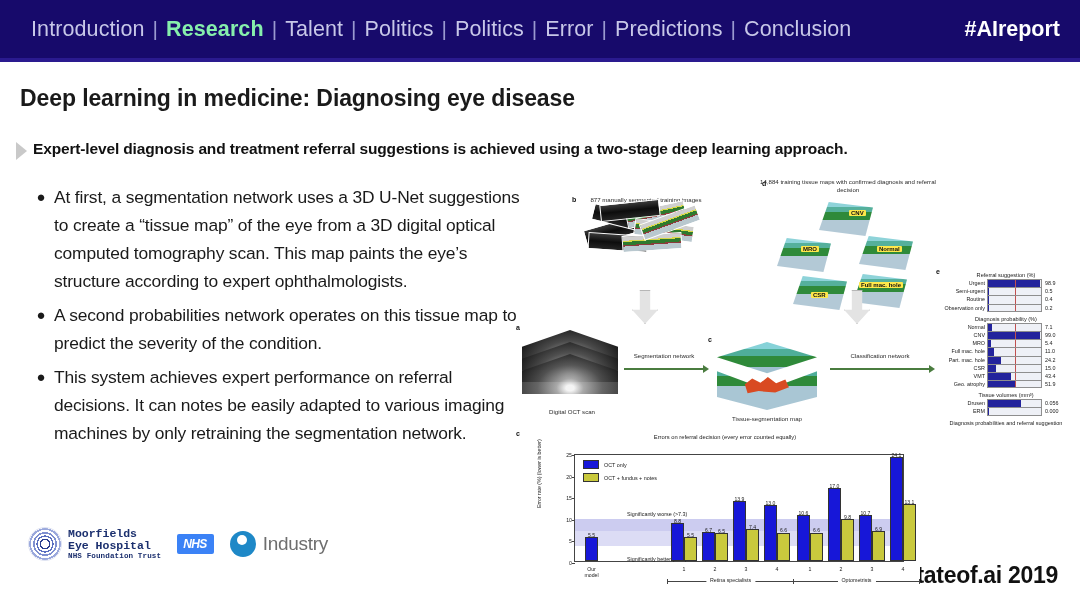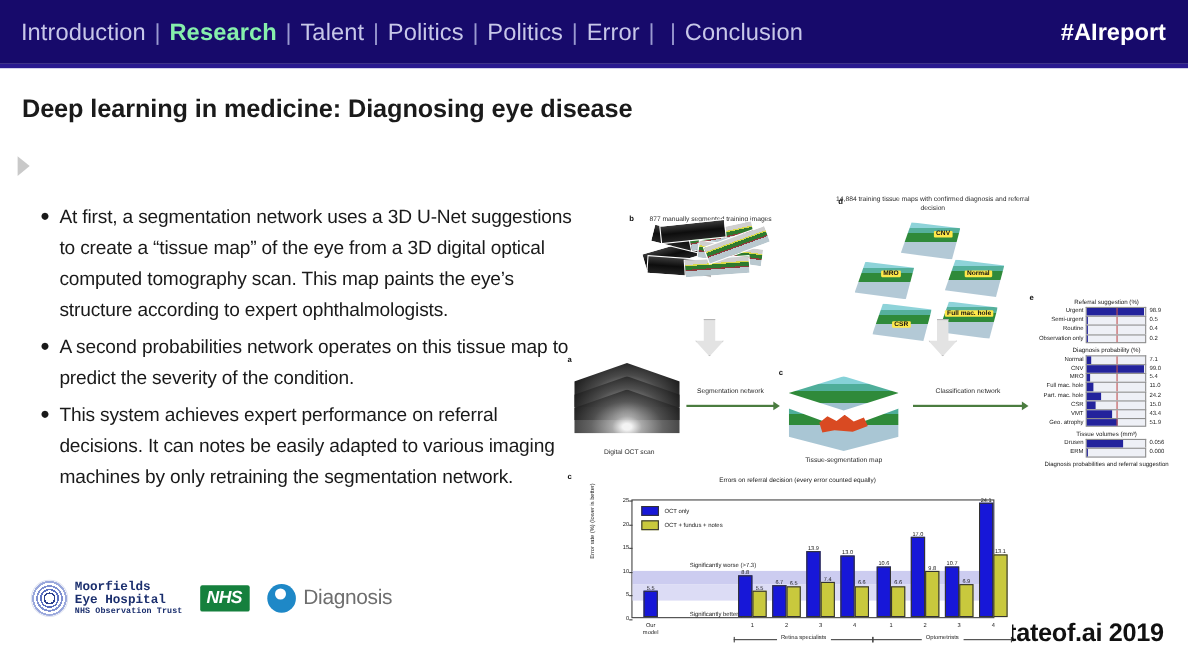--- a/index.html
+++ b/index.html
@@ -11,21 +11,21 @@
     position: relative;
   }
 
   
   #topnav {
     position: absolute; left: 0; top: 0; width: 1080px; height: 58px;
     background: #170a6b;
     display: flex; align-items: center;
   }
   #nav-items {
-    display: flex; align-items: baseline; margin-left: 18px; flex: 1;
+    display: flex; align-items: baseline; margin-left: 30px; flex: 1;
   }
   .nav-link {
     color: #c7c7e8; font-size: 21.5px; letter-spacing: .1px;
     white-space: nowrap; padding: 0 1px; cursor: pointer;
   }
   .nav-link.active { color: #86efac; font-weight: bold; }
   .nav-sep { color: #9a9ad0; font-size: 21px; padding: 0 7px; }
   #hashtag {
     color: #ffffff; font-weight: bold; font-size: 21.5px;
     margin-right: 20px; white-space: nowrap;
@@ -84,22 +84,22 @@
     background:
       radial-gradient(circle at 50% 50%, #ffffff 0 18%, #2b3f8f 18% 24%, #ffffff 24% 32%,
                       #5a6fc0 32% 38%, #ffffff 38% 46%, #7f90d0 46% 53%, #ffffff 53% 62%,
                       #9aa8dc 62% 70%, #ffffff 70% 78%, #b6c0e6 78% 88%, #ffffff 88% 100%);
     border: 1px solid #dfe3f2;
   }
   .mf-text { line-height: 1.08; font-family: Liberation Mono, monospace; }
   .mf-l1, .mf-l2 { font-size: 11.5px; font-weight: bold; color: #1b2f6e; }
   .mf-l3 { font-size: 7.6px; font-weight: bold; color: #1b2f6e; letter-spacing: .1px; }
   .nhs-logo {
-    background: #15803d; color: #ffffff; font-weight: bold;
-    font-size: 16px; font-style: italic; letter-spacing: -.6px;
+    background: #3b82f6; color: #ffffff; font-weight: bold;
+    font-size: 12px; font-style: italic; letter-spacing: -.6px;
     padding: 3px 7px 3px 6px; border-radius: 2px;
   }
   .dm-logo { display: flex; align-items: center; gap: 7px; }
   .dm-mark {
     width: 26px; height: 26px; border-radius: 50%;
     background: #1e88c7; position: relative;
   }
   .dm-mark::after {
     content: ""; position: absolute; width: 10px; height: 10px;
     border-radius: 50%; background: #ffffff; top: 4px; left: 7px;
@@ -284,31 +284,33 @@
       <span class="nav-link active">Research</span>
       <span class="nav-sep">|</span>
       <span class="nav-link">Talent</span>
       <span class="nav-sep">|</span>
       <span class="nav-link">Politics</span>
       <span class="nav-sep">|</span>
       <span class="nav-link">Politics</span>
       <span class="nav-sep">|</span>
       <span class="nav-link">Error</span>
       <span class="nav-sep">|</span>
+      <span class="nav-link">Predictions</span>
       <span class="nav-sep">|</span>
       <span class="nav-link">Conclusion</span>
     </div>
   <div id="hashtag">#AIreport</div>
 </div>
 <div id="nav-underline"></div>
 
 <div id="page-title">Deep learning in medicine: Diagnosing eye disease</div>
 
 <div id="subtitle-row">
   <div id="subtitle-arrow"></div>
+  <div id="subtitle-text">Expert-level diagnosis and treatment referral suggestions is achieved using a two-stage deep learning approach.</div>
 </div>
 
 <div id="bullets">
     <div class="bullet">
       <div class="bullet-dot">●</div>
       <div class="bullet-text">At first, a segmentation network uses a 3D U-Net suggestions to create a “tissue map” of the eye from a 3D digital optical computed tomography scan. This map paints the eye’s structure according to expert ophthalmologists.</div>
     </div>
     <div class="bullet">
       <div class="bullet-dot">●</div>
       <div class="bullet-text">A second probabilities network operates on this tissue map to predict the severity of the condition.</div>
@@ -318,27 +320,27 @@
       <div class="bullet-text">This system achieves expert performance on referral decisions. It can notes be easily adapted to various imaging machines by only retraining the segmentation network.</div>
     </div>
   </div>
 
 <div id="logos">
   <div class="logo-moorfields">
     <div class="mf-mark"></div>
     <div class="mf-text">
       <div class="mf-l1">Moorfields</div>
       <div class="mf-l2">Eye Hospital</div>
-      <div class="mf-l3">NHS Observation Trust</div>
+      <div class="mf-l3">NHS Foundation Trust</div>
     </div>
   </div>
   <div class="nhs-logo">NHS</div>
   <div class="dm-logo">
     <div class="dm-mark"></div>
-    <div class="dm-text">Diagnosis</div>
+    <div class="dm-text">Industry</div>
   </div>
 </div>
 
 <div id="stateof">stateof.ai 2019</div>
 
 <div id="figure">
 
   <span class="panel-letter" style="left:4px;  top:152px;">a</span>
   <span class="panel-letter" style="left:60px; top:24px;">b</span>
   <span class="panel-letter" style="left:196px;top:164px;">c</span>

